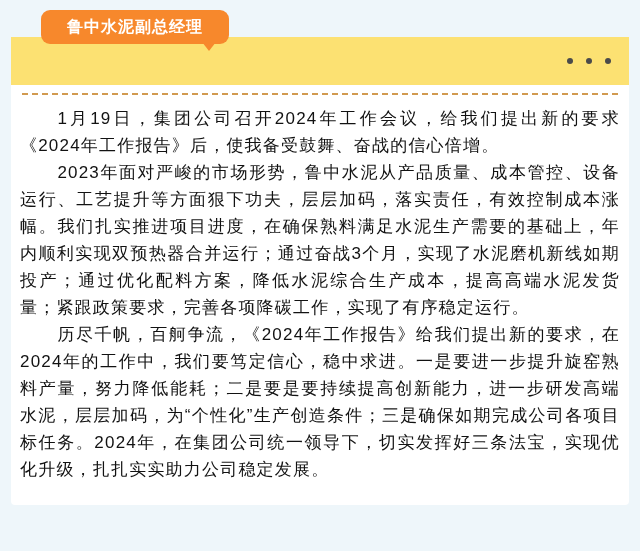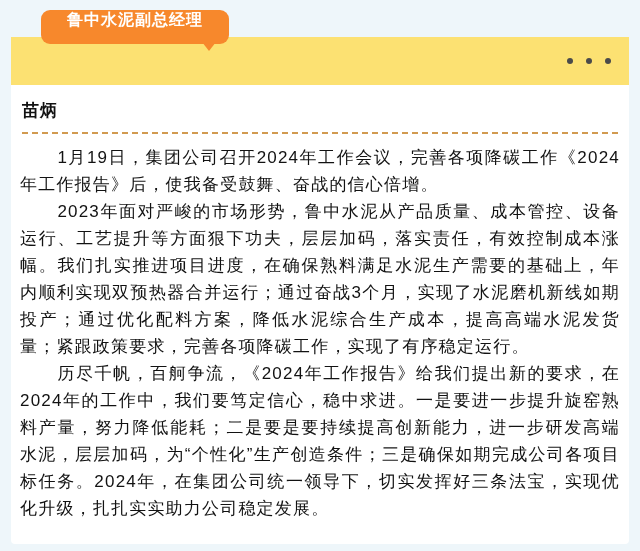--- a/index.html
+++ b/index.html
@@ -26,20 +26,21 @@
     .badge {
       position: absolute;
       left: 30px;
       top: -27px;
       height: 34px;
       background: #f7882c;
       color: #ffffff;
       border-radius: 9px;
       padding: 0 26px;
       display: flex;
+      align-items: center;
       font-weight: bold;
       font-size: 16px;
       letter-spacing: 1px;
       white-space: nowrap;
     }
     .badge-pointer {
       position: absolute;
       right: 13px;
       bottom: -7px;
       width: 0; height: 0;
@@ -97,21 +98,20 @@
       <span>鲁中水泥副总经理</span>
       <span class="badge-pointer"></span>
     </div>
     <div class="dots">
       <i></i>
       <i></i>
       <i></i>
     </div>
   </div>
   <div class="content">
-    <div class="author">苗炳</div>
     <hr class="divider">
     <div class="body-text">
-      <p>1月19日，集团公司召开2024年工作会议，完善各项降碳工作《2024年工作报告》后，使我备受鼓舞、奋战的信心倍增。</p>
+      <p>1月19日，集团公司召开2024年工作会议，给我们提出新的要求《2024年工作报告》后，使我备受鼓舞、奋战的信心倍增。</p>
       <p>2023年面对严峻的市场形势，鲁中水泥从产品质量、成本管控、设备运行、工艺提升等方面狠下功夫，层层加码，落实责任，有效控制成本涨幅。我们扎实推进项目进度，在确保熟料满足水泥生产需要的基础上，年内顺利实现双预热器合并运行；通过奋战3个月，实现了水泥磨机新线如期投产；通过优化配料方案，降低水泥综合生产成本，提高高端水泥发货量；紧跟政策要求，完善各项降碳工作，实现了有序稳定运行。</p>
       <p>历尽千帆，百舸争流，《2024年工作报告》给我们提出新的要求，在2024年的工作中，我们要笃定信心，稳中求进。一是要进一步提升旋窑熟料产量，努力降低能耗；二是要是要持续提高创新能力，进一步研发高端水泥，层层加码，为“个性化”生产创造条件；三是确保如期完成公司各项目标任务。2024年，在集团公司统一领导下，切实发挥好三条法宝，实现优化升级，扎扎实实助力公司稳定发展。</p>
     </div>
   </div>
 </div>
 
 </body></html>

